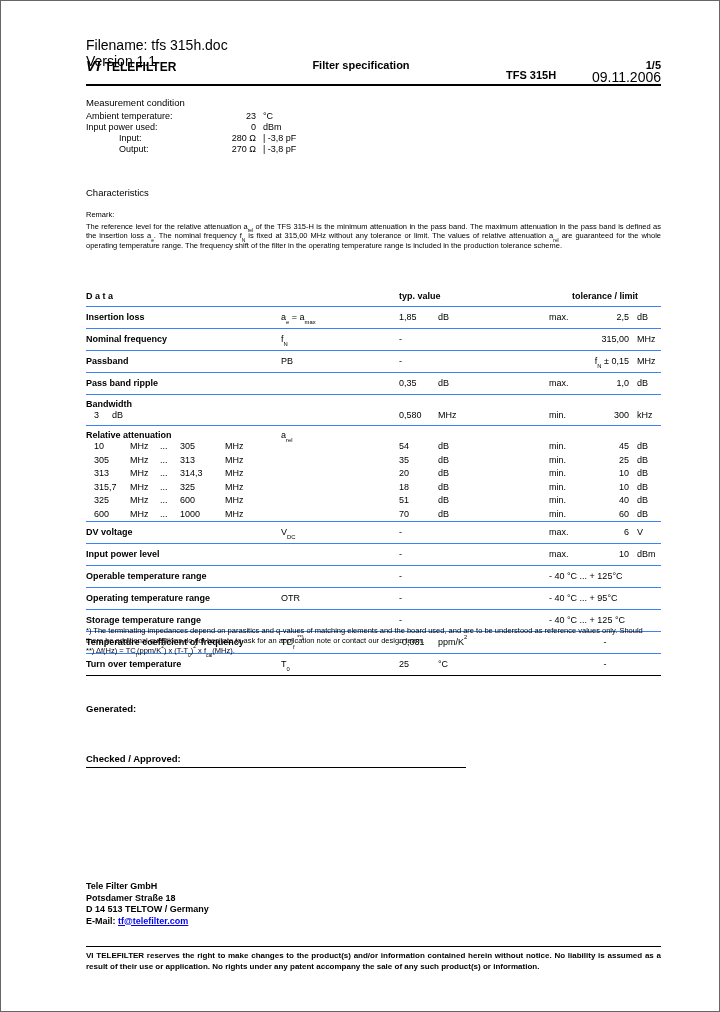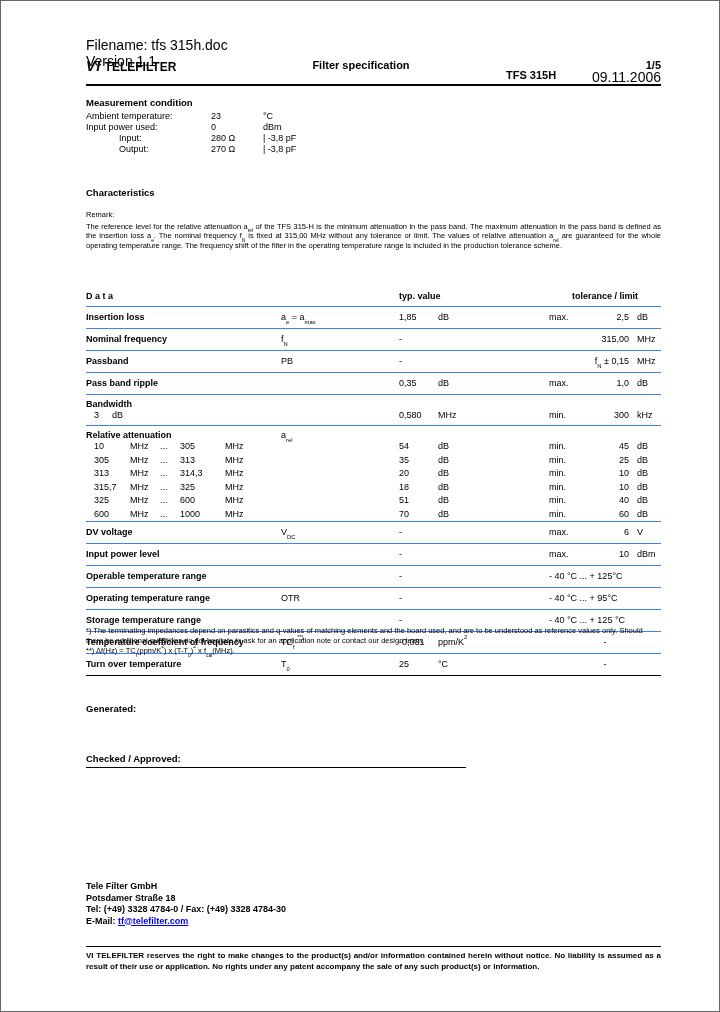--- a/index.html
+++ b/index.html
@@ -23,25 +23,25 @@
   .brand{position:absolute;left:0;top:0;font-size:12px;}
   .brand .vi{font-style:italic;font-size:14px;letter-spacing:1px;}
   .doctitle{position:absolute;left:185px;width:180px;text-align:center;top:1px;}
   .partnum{position:absolute;left:420px;top:1px;margin-top:10px;}
   .pagenum{position:absolute;right:0;top:1px;}
   .hr1{top:83px;height:2px;background:#000;}
   .hr2{top:945px;height:1px;background:#000;}
 
   
   .measure{top:96px;font-size:9px;}
-  .sect-title{font-size:9.5px;font-weight:bold;margin-bottom:3px;}
+  .sect-title{font-size:9.5px;font-weight:normal;margin-bottom:3px;}
   .mrow{display:flex;line-height:11px;}
   .ml{width:125px;}
   .ml.ind{padding-left:33px;box-sizing:border-box;}
-  .mv{width:45px;}
+  .mv{width:45px;text-align:right;}
   .mu{padding-left:7px;}
 
   
   .chars{top:186px;}
   .remark{top:209px;font-size:7.5px;line-height:9.6px;}
   .remark p{margin:2px 0 0 0;text-align:justify;}
 
   
   .spec-table{top:288px;font-size:9px;border-bottom:1px solid #000;}
   .trow{display:grid;grid-template-columns:195px 118px 39px 111px 34px 46px 1fr;align-items:start;padding:5px 0 6px;}
@@ -334,19 +334,19 @@
     <p>*) The terminating impedances depend on parasitics and q-values of matching elements and the board used, and are to be understood as  reference values only. Should there be additional questions do not hesitate to ask for an application note or contact our design team.</p>
     <p>**)  Δf(Hz) = TC<sub>f</sub>(ppm/K<sup>2</sup>) x (T-T<sub>0</sub>)<sup>2</sup> x f<sub>cal</sub>(MHz).</p>
   </div>
 
   <div class="abs generated b">Generated:</div>
   <div class="abs checked b">Checked / Approved:</div>
 
   <div class="abs footer">
     <div>Tele Filter GmbH</div>
     <div>Potsdamer Straße 18</div>
-    <div>Tel: (+49) 3328 4784-0 / Fax: (+49) 3328 4784-30</div>
+    <div>D 14 513 TELTOW / Germany</div>
     <div><span>E-Mail:</span> <a class="link">tf@telefilter.com</a></div>
   </div>
   <div class="abs hr2"></div>
   <div class="abs disclaimer">VI TELEFILTER reserves the right to make changes to the product(s) and/or information contained herein without notice.  No liability is assumed as a result of their use or application.  No rights under any patent accompany the sale of any such product(s) or information.</div>
 
 </div>
 
 </body></html>

